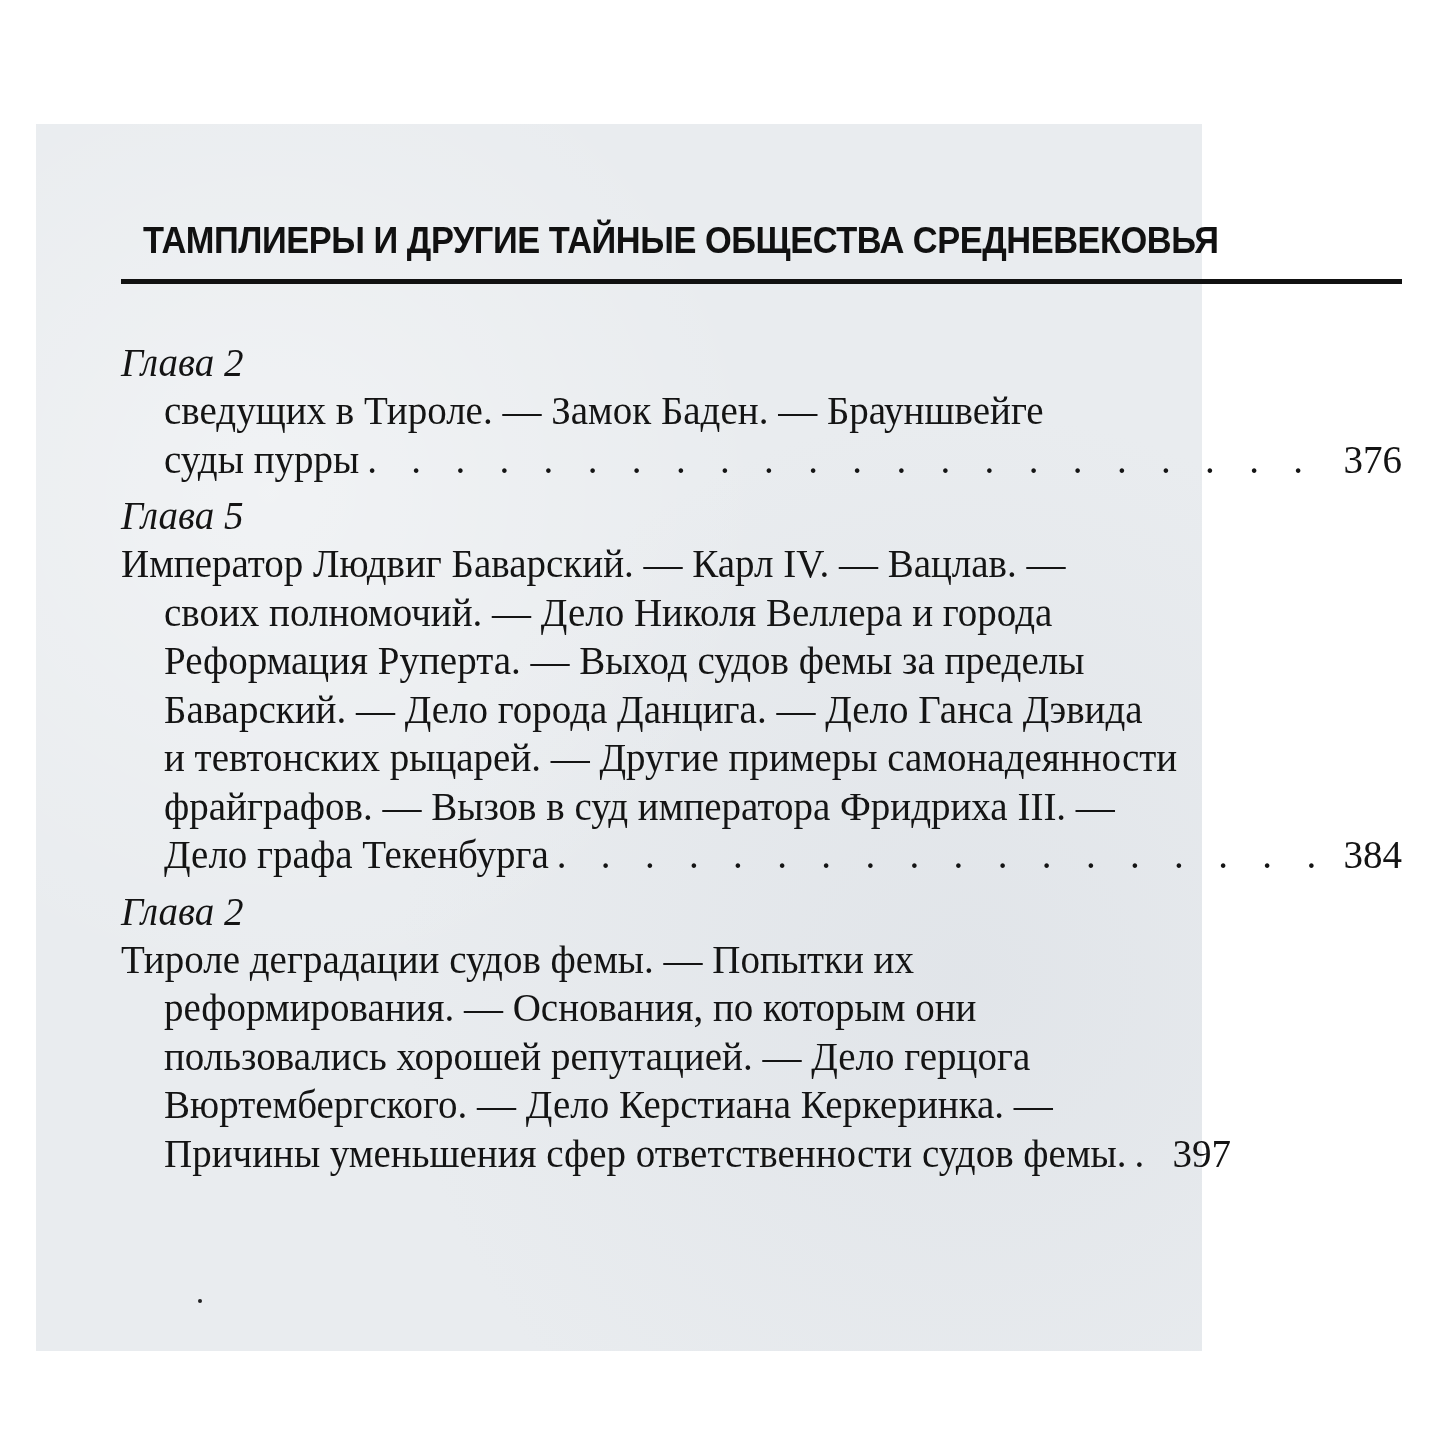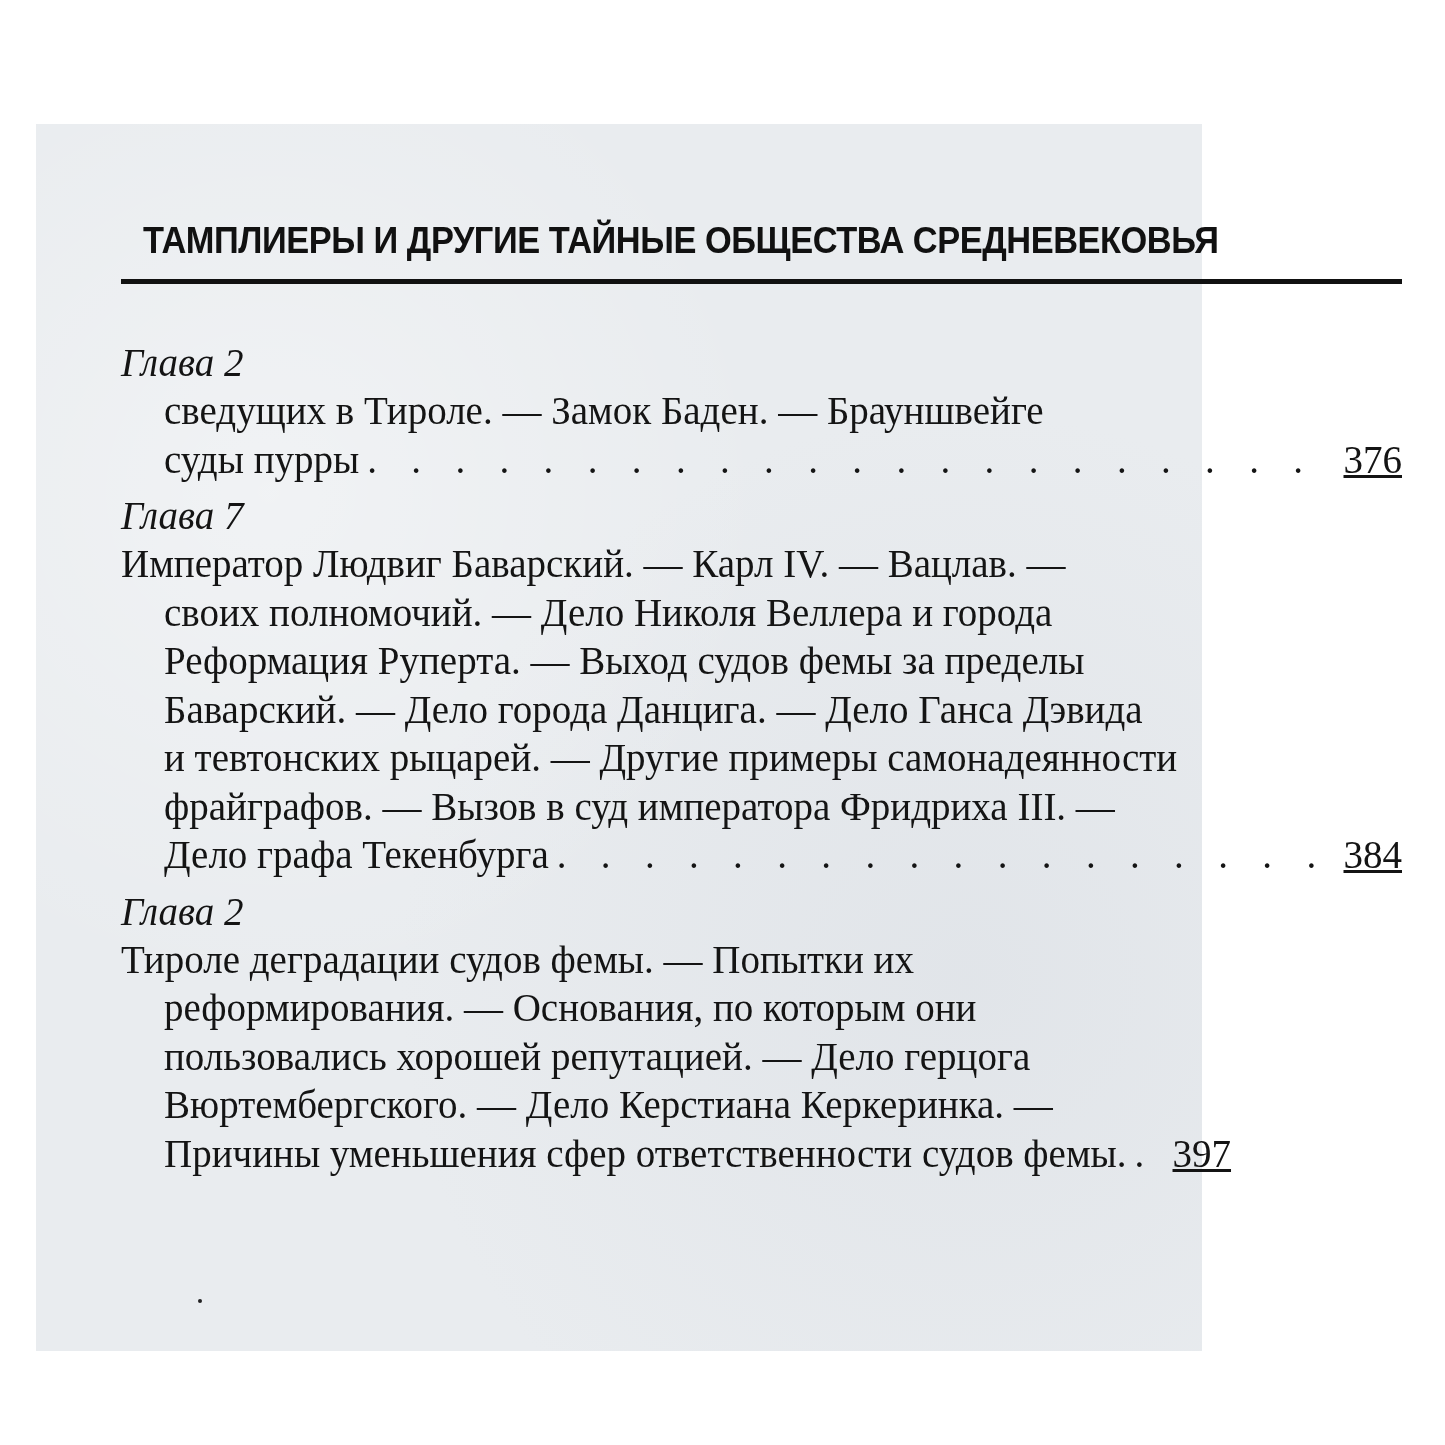--- a/index.html
+++ b/index.html
@@ -76,21 +76,20 @@
     overflow: hidden;
     white-space: nowrap;
     margin: 0 4px 0 8px;
     letter-spacing: 12.3px;
   }
   .leader::before {
     content: ". . . . . . . . . . . . . . . . . . . . . . . . . . . . . . . . . . . . . . . . . . . . . . . . . . . . . . . . . . . . . . . . . . . . . . . . . . . . . . . . . . . . . . . . . . . . . . . . . . . . . . . . . . . . . . . . . . . . . .";
   }
   .page-num {
     flex: 0 0 auto;
-    text-decoration: underline;
   }
   .chapter-gap {
     height: 8px;
   }
   .speck {
     position: absolute;
     width: 4px;
     height: 4px;
     border-radius: 50%;
     background: #222;
@@ -112,21 +111,21 @@
       <div class="line indent last-line">
         <span>суды пурры</span>
         <span class="leader"></span>
         <span class="page-num">376</span>
       </div>
     </div>
 
     <div class="chapter-gap"></div>
 
     <div class="chapter">
-      <div class="chapter-label">Глава 7</div>
+      <div class="chapter-label">Глава 5</div>
       <div class="line">Император Людвиг Баварский. — Карл IV. — Вацлав. —</div>
       <div class="line indent">своих полномочий. — Дело Николя Веллера и города</div>
       <div class="line indent">Реформация Руперта. — Выход судов фемы за пределы</div>
       <div class="line indent">Баварский. — Дело города Данцига. — Дело Ганса Дэвида</div>
       <div class="line indent">и тевтонских рыцарей. — Другие примеры самонадеянности</div>
       <div class="line indent">фрайграфов. — Вызов в суд императора Фридриха III. —</div>
       <div class="line indent last-line">
         <span>Дело графа Текенбурга</span>
         <span class="leader"></span>
         <span class="page-num">384</span>

